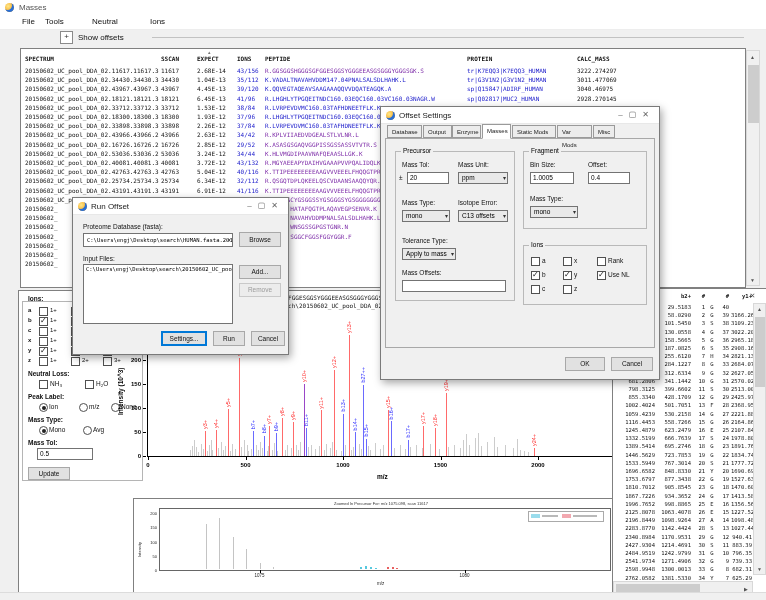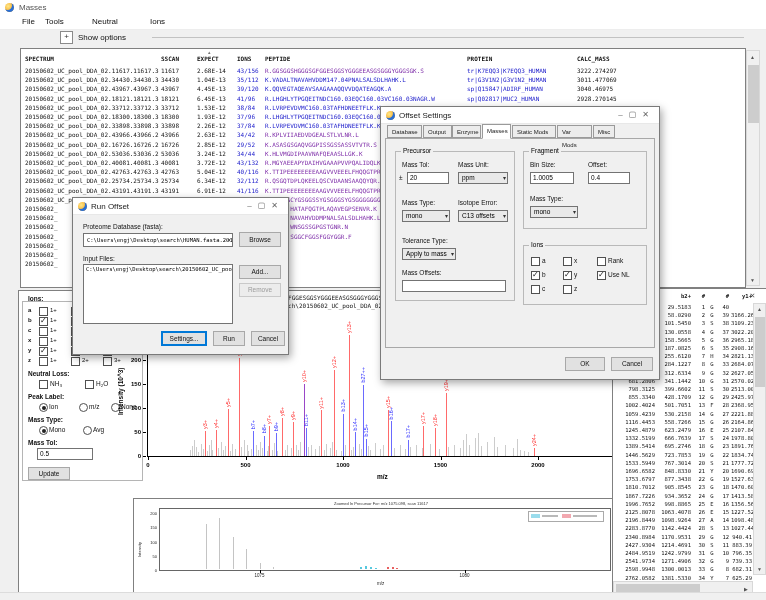--- a/index.html
+++ b/index.html
@@ -58,21 +58,21 @@
   <span class="lb" style="left:19px;top:3px;font-size:8px;color:#555">Masses</span>
 </div>
 <div class="abs" style="left:0;top:15px;width:766px;height:14px;background:#fff;border-bottom:1px solid #ededed">
   <span class="lb" style="left:22px;top:2px;font-size:8px">File</span>
   <span class="lb" style="left:45px;top:2px;font-size:8px">Tools</span>
   <span class="lb" style="left:92px;top:2px;font-size:8px">Neutral</span>
   <span class="lb" style="left:150px;top:2px;font-size:8px">Ions</span>
 </div>
 <div class="abs" style="left:60px;top:31px;width:11px;height:11px;background:#fff;border:1px solid #8a8a8a;
             font-size:8px;line-height:10px;text-align:center;color:#333">+</div>
-<span class="lb" style="left:78px;top:33px;font-size:8px">Show options</span>
+<span class="lb" style="left:78px;top:33px;font-size:8px">Show offsets</span>
 <div class="abs" style="left:152px;top:37px;width:592px;height:1px;background:#c2c2c2"></div>
 
 <div class="panel" id="results-panel" style="left:20px;top:48px;width:724px;height:238px;overflow:hidden">
   <span class="hdr" style="left:4px;top:6px">SPECTRUM</span>
   <span class="hdr" style="left:140px;top:6px">SSCAN</span>
   <span class="hdr" style="left:176px;top:6px">EXPECT</span>
   <span class="hdr" style="left:216px;top:6px">IONS</span>
   <span class="hdr" style="left:244px;top:6px">PEPTIDE</span>
   <span class="hdr" style="left:446px;top:6px">PROTEIN</span>
   <span class="hdr" style="left:556px;top:6px">CALC_MASS</span>

